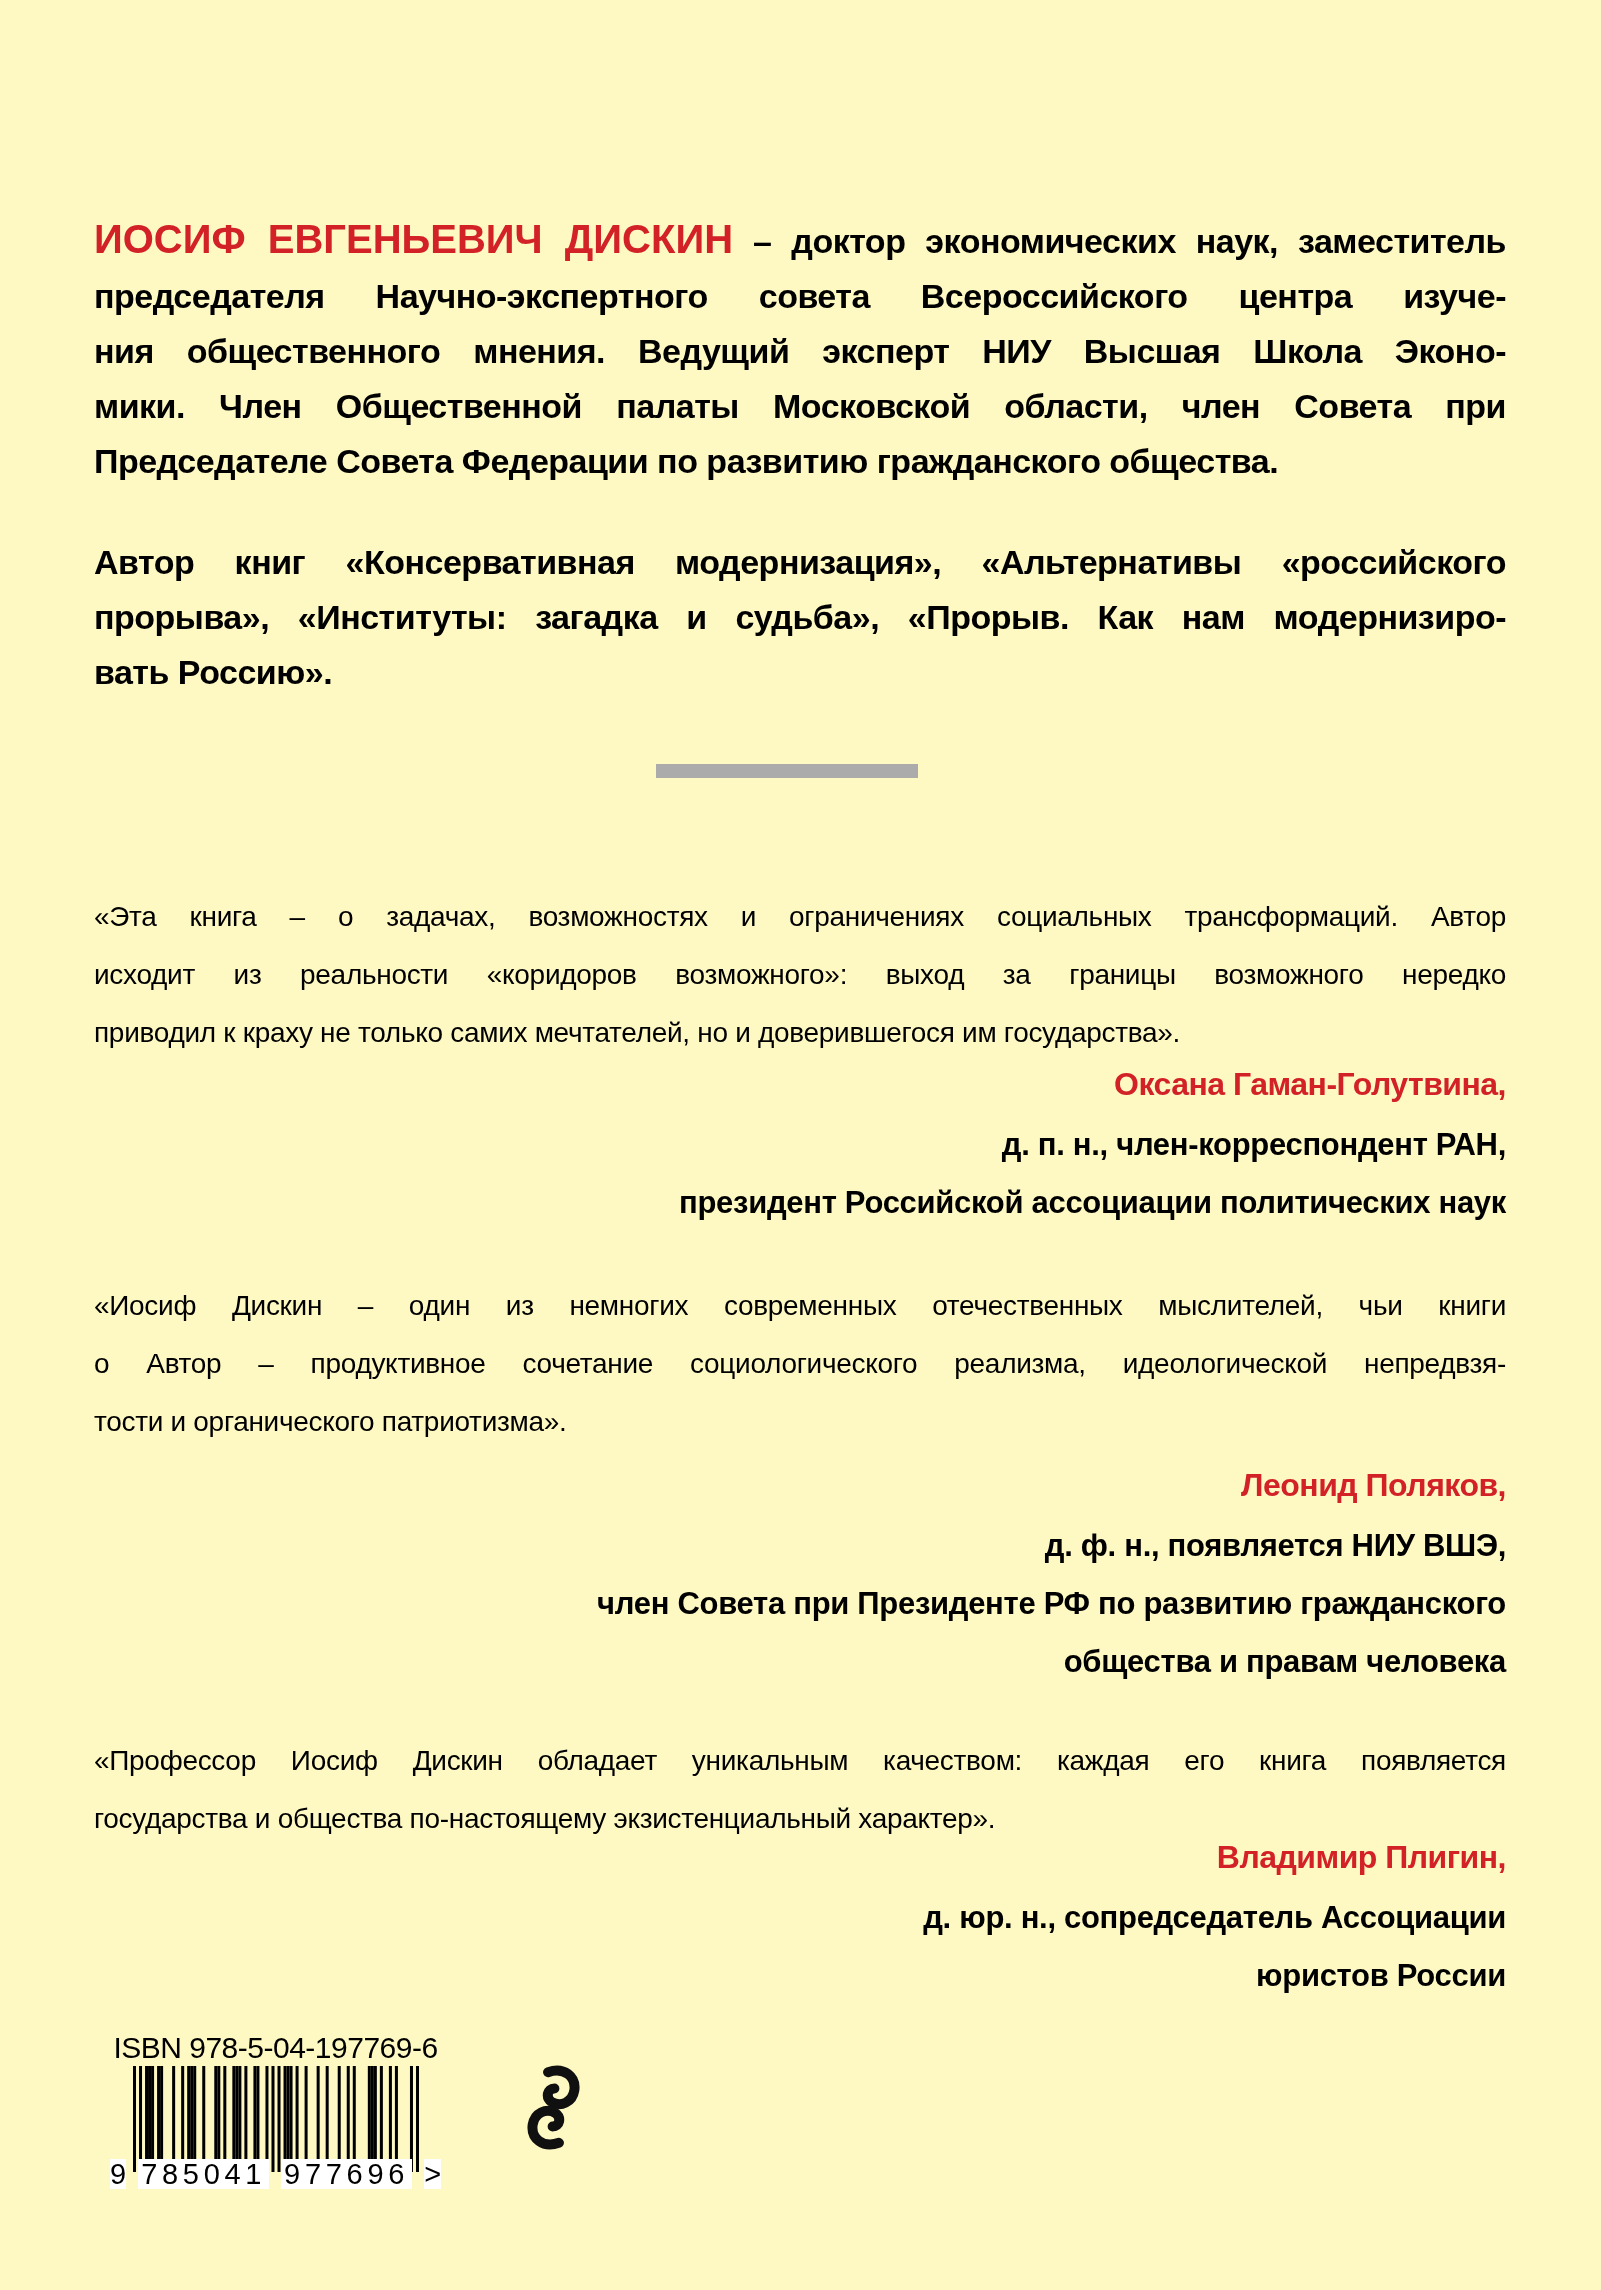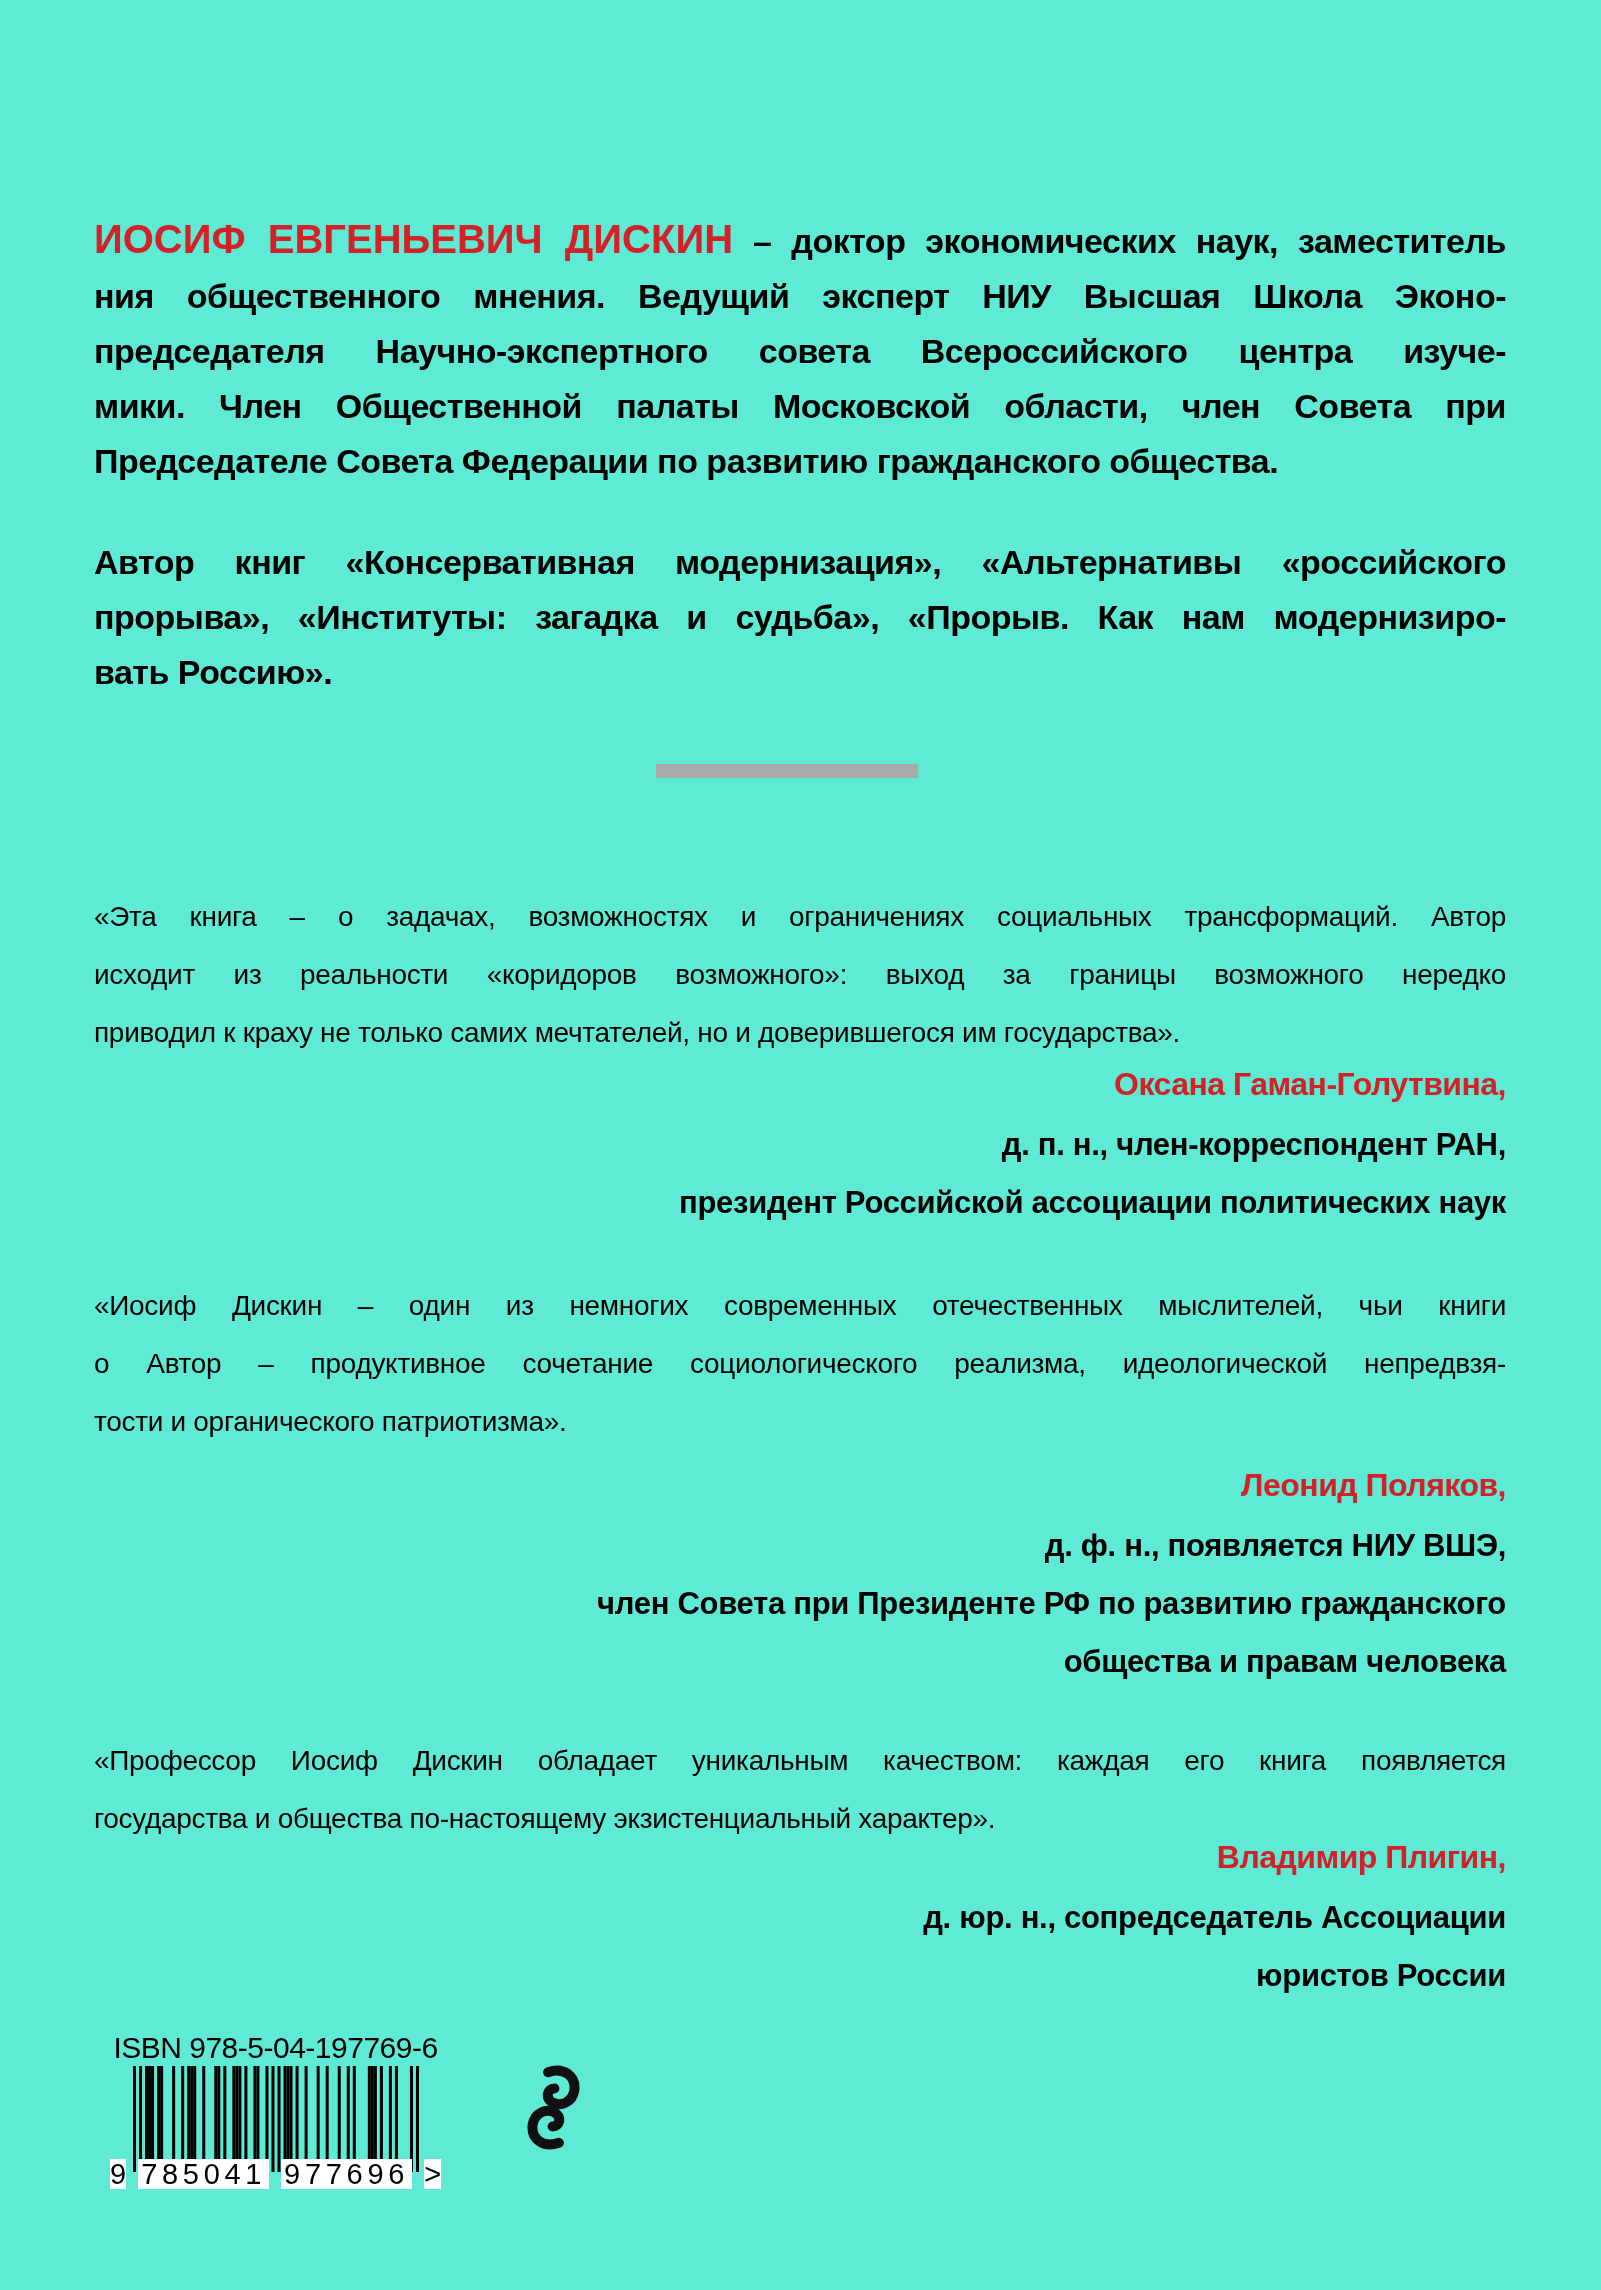--- a/index.html
+++ b/index.html
@@ -1,20 +1,20 @@
 <!DOCTYPE html>
 <html lang="ru" style="font-size:15px"><head>
 <meta charset="utf-8">
 <style>
   html, body { margin: 0; padding: 0; background: #ffffff; }
   .page {
     position: relative;
     width: 1602px;
     height: 2290px;
-    background: #5eead4;
+    background: #fef9c3;
     margin: 0 auto;
     overflow: hidden;
     font-family: "Liberation Sans", sans-serif;
     color: #000000;
   }
   section { position: absolute; left: 94px; width: 1412px; }
 
   
   .bio .line {
     font-size: 34px;
@@ -101,22 +101,22 @@
 
   .publisher-logo { position: absolute; left: 526px; top: 2064px; }
 </style>
 </head>
 <body>
 
 <div class="page" style="--accent: #d22127;">
 
   <section class="bio" style="top:212px">
     <div class="line jline"><span class="bio-name">ИОСИФ ЕВГЕНЬЕВИЧ ДИСКИН</span><span> – доктор экономических наук, заместитель</span></div>
+    <div class="line jline">председателя Научно-экспертного совета Всероссийского центра изуче-</div>
     <div class="line jline">ния общественного мнения. Ведущий эксперт НИУ Высшая Школа Эконо-</div>
-    <div class="line jline">председателя Научно-экспертного совета Всероссийского центра изуче-</div>
     <div class="line jline">мики. Член Общественной палаты Московской области, член Совета при</div>
     <div class="line lastline">Председателе Совета Федерации по развитию гражданского общества.</div>
   </section>
 
   <section class="bio" style="top:535px">
     <div class="line jline">Автор книг «Консервативная модернизация», «Альтернативы «российского</div>
     <div class="line jline">прорыва», «Институты: загадка и судьба», «Прорыв. Как нам модернизиро-</div>
     <div class="line lastline">вать Россию».</div>
   </section>
 

